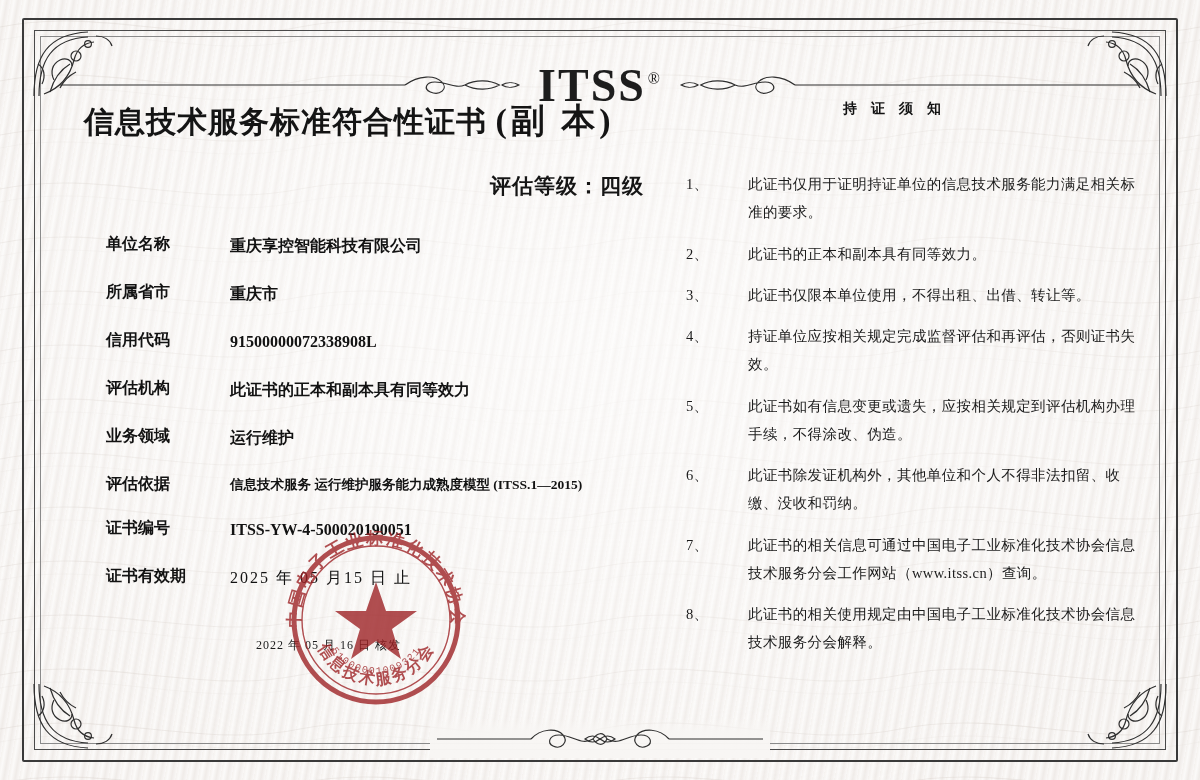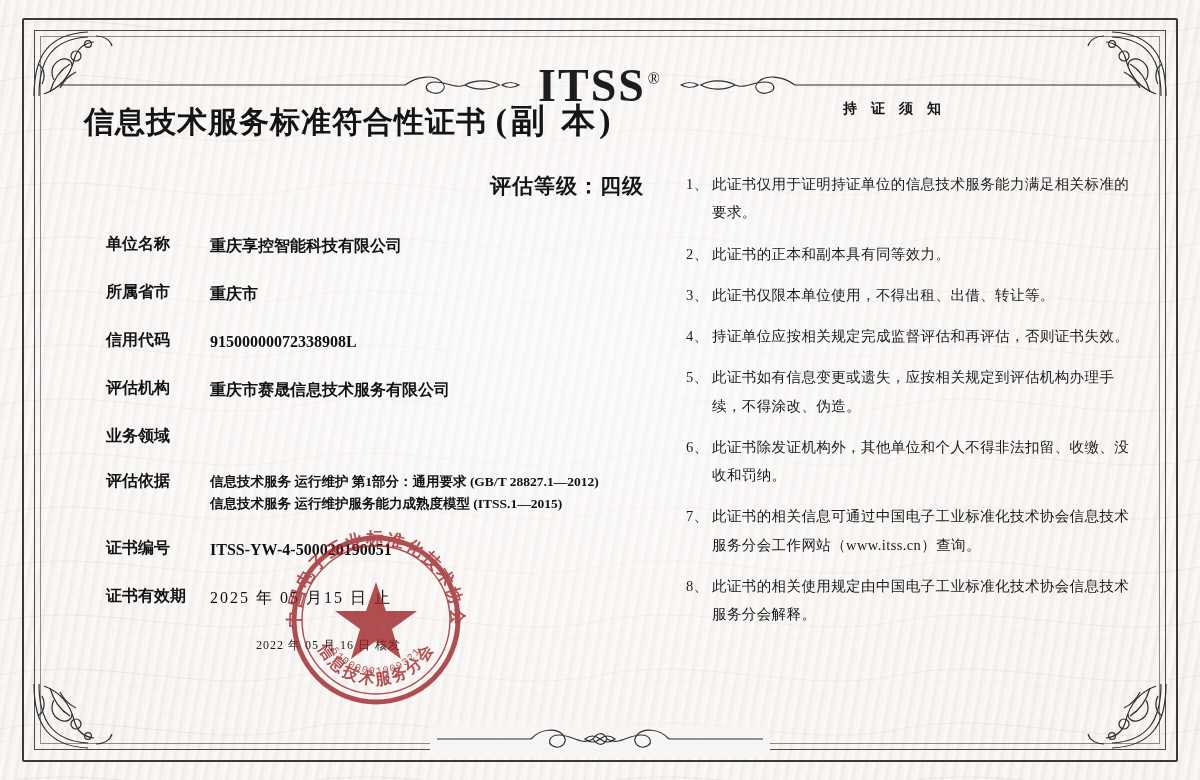--- a/index.html
+++ b/index.html
@@ -174,20 +174,21 @@
     flex: 0 0 104px;
     font-weight: bold;
     letter-spacing: 0px;
     white-space: nowrap;
   }
   .field .value {
     flex: 1;
     font-weight: bold;
     letter-spacing: 0px;
     line-height: 1.5;
+    margin-left: 20px;
   }
   .field.basis .value { font-size: 13.5px; line-height: 1.65; }
   .field.basis { margin-bottom: 22px; }
   .field .value .line2 { display: block; }
 
   .validity .value { font-weight: normal; }
   .validity .spaced { letter-spacing: 2px; }
 
   
   .seal {
@@ -230,21 +231,21 @@
     font-size: 14.5px;
     line-height: 1.95;
     color: #1b1b1b;
     margin-bottom: 13px;
     letter-spacing: 0.4px;
   }
   .notice-item .num {
     flex: 0 0 26px;
     white-space: nowrap;
   }
-  .notice-item .txt { flex: 1; }
+  .notice-item .txt { flex: 1; margin-left: 36px; }
 </style>
 </head>
 <body>
 
 <div class="certificate">
 
   <svg class="texture" viewBox="0 0 1200 780" preserveAspectRatio="none">
     <defs>
       <pattern id="waves" width="1200" height="54" patternUnits="userSpaceOnUse">
         <path d="M0,27 C100,6 200,48 300,27 C400,6 500,48 600,27 C700,6 800,48 900,27 C1000,6 1100,48 1200,27" fill="none" stroke="#d8d0ca" stroke-width="1.1" opacity="0.65"></path>
@@ -376,31 +377,31 @@
           <div class="value">重庆市</div>
         </div>
 
         <div class="field">
           <div class="label">信用代码</div>
           <div class="value">91500000072338908L</div>
         </div>
 
         <div class="field">
           <div class="label">评估机构</div>
-          <div class="value">重庆市赛晟信息技术服务有限公司</div>
+          <div class="value">此证书的正本和副本具有同等效力</div>
         </div>
 
         <div class="field">
           <div class="label">业务领域</div>
+          <div class="value">运行维护</div>
         </div>
 
         <div class="field basis">
           <div class="label">评估依据</div>
           <div class="value">
-            <span class="line2">信息技术服务 运行维护 第1部分：通用要求 (GB/T 28827.1—2012)</span>
             <span class="line2">信息技术服务 运行维护服务能力成熟度模型 (ITSS.1—2015)</span>
           </div>
         </div>
 
         <div class="field">
           <div class="label">证书编号</div>
           <div class="value">ITSS-YW-4-500020190051</div>
         </div>
 
         <div class="field validity">

